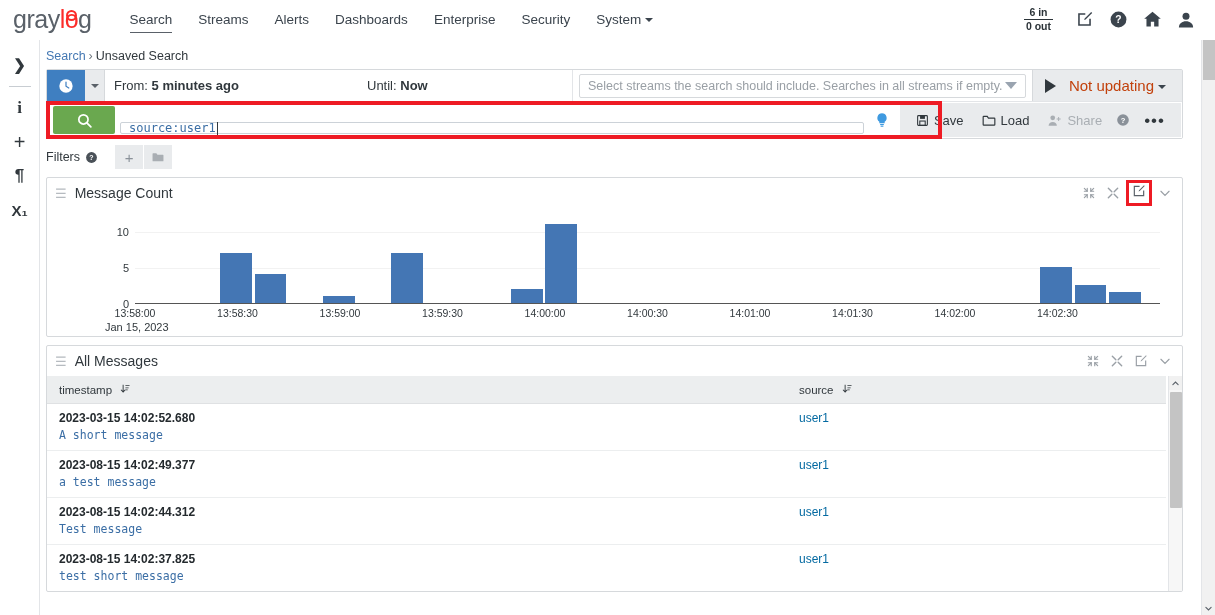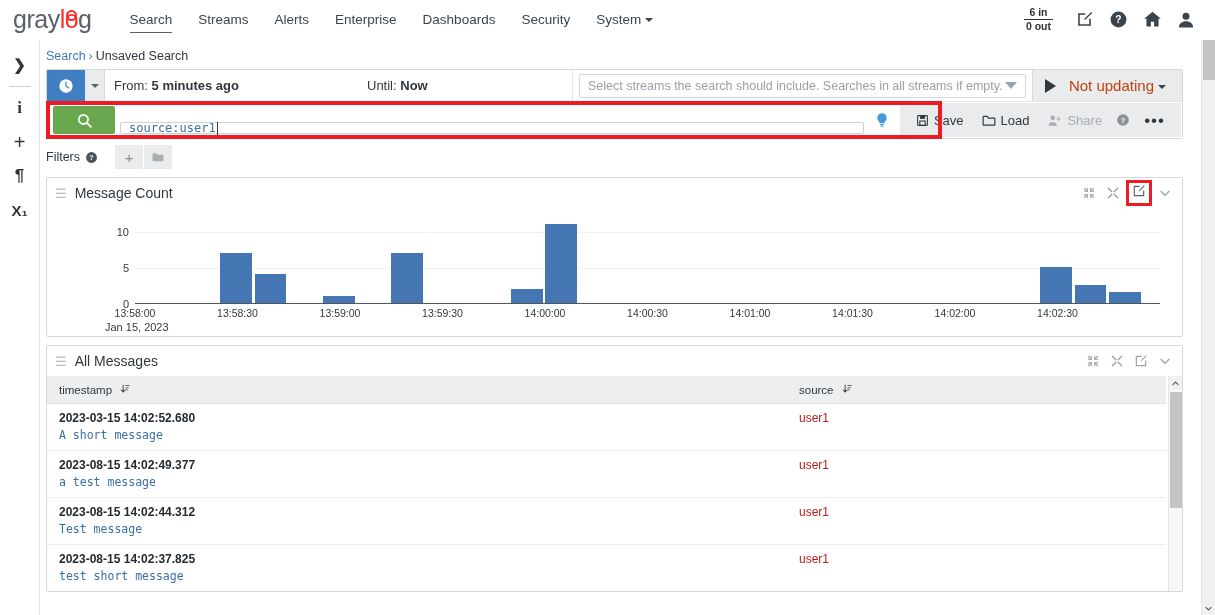--- a/index.html
+++ b/index.html
@@ -203,21 +203,21 @@
   .msgtable th {
     background: #eceeef; font-size: 11.5px; font-weight: 400; color: #31383d;
     text-align: left; padding: 7px 0 7px 12px; border-bottom: 1px solid #dfe1e3;
   }
   .th-inner { display: flex; align-items: center; gap: 7px; }
   .msgtable td { padding: 7px 0 8px 12px; border-bottom: 1px solid #eceeef;
                  vertical-align: top; }
   .ts { font-size: 12px; font-weight: 700; color: #242a2e; white-space: nowrap; }
   .msgtext { font-family: "DejaVu Sans Mono", monospace; font-size: 11.5px;
              color: #3b6ea5; margin-top: 3px; }
-  .srccell { font-size: 12px; color: #b91c1c; }
+  .srccell { font-size: 12px; color: #0369a1; }
 
   
   .vscroll-inner {
     position: absolute; right: 0; top: 0; width: 14px; height: 215px;
     background: #f7f7f7; border-left: 1px solid #e3e5e8;
   }
   .vscroll-inner .arrow-up { position: absolute; top: 0; left: 0; right: 0;
     height: 14px; display: flex; align-items: center; justify-content: center;
     background: #f1f1f1; color: #5a6169; font-size: 9px; cursor: pointer; }
   .vscroll-inner .thumb { position: absolute; left: 1px; width: 12px;
@@ -242,22 +242,22 @@
     <div class="brand">
       <span class="gray">gray</span>
         <span class="lo"><span>lo</span><span class="ring"></span></span>
         <span class="g2">g</span>
     </div>
 
     <div class="navitems">
       <div class="navitem active"><span>Search</span></div>
       <div class="navitem"><span>Streams</span></div>
       <div class="navitem"><span>Alerts</span></div>
+      <div class="navitem"><span>Dashboards</span></div>
       <div class="navitem"><span>Enterprise</span></div>
-      <div class="navitem"><span>Dashboards</span></div>
       <div class="navitem"><span>Security</span></div>
       <div class="navitem"><span>System</span><span class="caret-d"></span></div>
     </div>
 
     <div class="navright">
       <div class="throughput">
         <span class="tline top"><b>6 in</b></span>
         <span class="tline"><b>0 out</b></span>
       </div>
       <div class="navicon">

